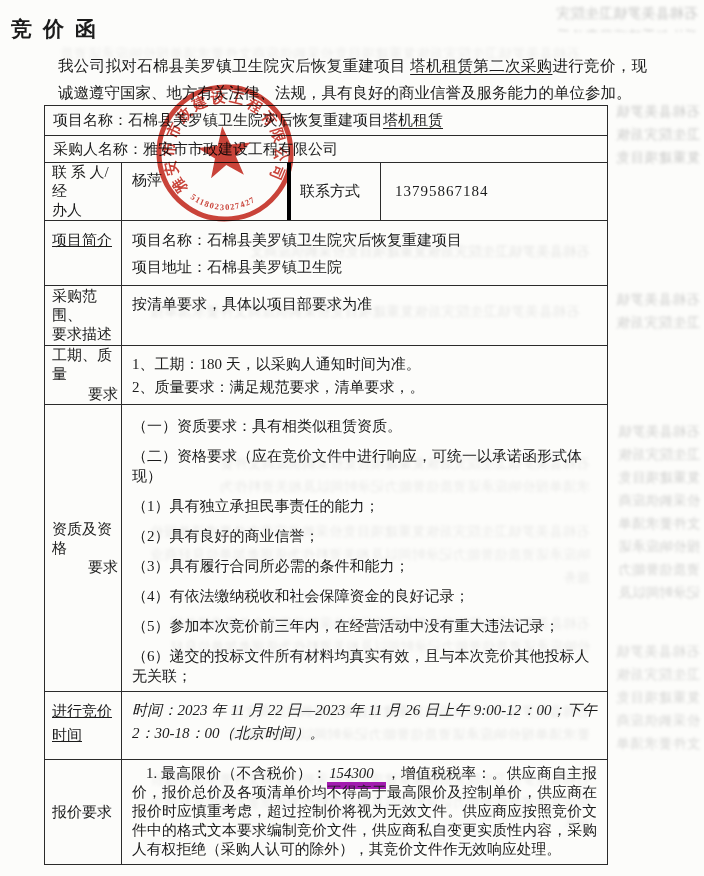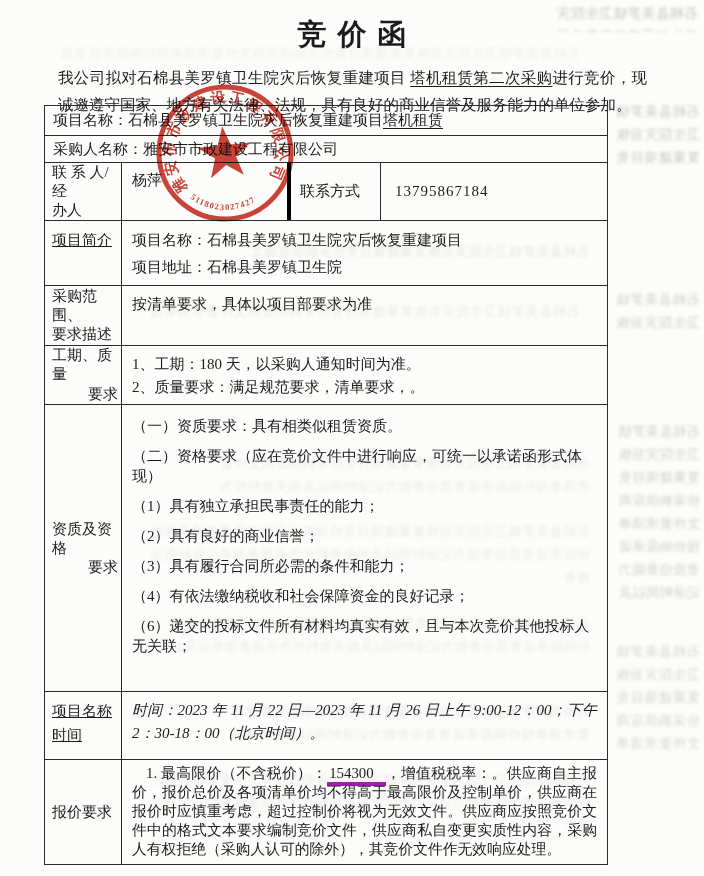--- a/index.html
+++ b/index.html
@@ -1,38 +1,38 @@
 <!DOCTYPE html>
 <html><head>
 <meta charset="utf-8">
 <style>
   * { box-sizing: border-box; margin: 0; padding: 0; }
   html,body { width:704px; height:876px; }
   body { background:#ffffff; font-family:"Liberation Serif","DejaVu Serif",serif; }
   .page { position:relative; width:704px; height:876px; background:#fcfcfa; overflow:hidden; color:#1b1b1b; }
 
-  .title { margin-top:15px; text-align:center; font-size:29px; font-weight:700;
+  .title { margin-top:15px; font-size:21px; font-weight:700;
            letter-spacing:11px; text-indent:11px; }
   .intro { margin:10px 57px 0 58px; font-size:15.5px; line-height:26.5px; text-align:justify; }
 
   .doc-table { position:absolute; left:44px; top:105px; width:564px;
                border:1.5px solid #2b2b2b; background:rgba(255,255,255,0.0); }
   .t-row { display:flex; border-bottom:1px solid #2b2b2b; font-size:15px; overflow:hidden; }
   .t-row.last { border-bottom:none; }
   .cell { overflow:hidden; }
   .cell-label { width:77px; border-right:1px solid #2b2b2b; padding:0 3px 0 7px;
                 display:flex; flex-direction:column; }
   .cell-content { flex:1; padding:0 10px; }
   .lab-even { justify-content:space-evenly; }
   .lab-center { justify-content:center; }
   .lab-top { justify-content:flex-start; padding-top:7px; line-height:24px;text-decoration:underline; }
   .ctr-line2 { text-align:right; }
   .single { align-items:center; display:flex; padding-left:8px; }
   .u { text-decoration:underline; text-underline-offset:3px; }
-  .u2 { border-bottom:4px solid #a21caf; padding:0 12px 1px 2px; }
+  .u2 { border-bottom:7px solid #a21caf; padding:0 12px 1px 2px;font-style:italic; }
 
   .r1 { height:30px; } .r2 { height:27px; } .r3 { height:58px; }
   .r4 { height:65px; } .r5 { height:60px; } .r6 { height:59px; }
   .r7 { height:287px; } .r8 { height:68px; } .r9 { height:104px; }
 
   .cell-name { width:169px; border-right:4px solid #000000; padding:8px 4px 0 10px; }
   .cell-method { width:90px; border-right:1px solid #2b2b2b; display:flex; align-items:center; padding-left:9px; }
   .cell-phone { flex:1; display:flex; align-items:center; padding-left:14px; letter-spacing:1px; }
 
   .c4 { padding-top:6px; line-height:27px; }
@@ -127,28 +127,29 @@
         <span>资质及资格</span>
         <span class="ctr-line2">要求</span>
       </div>
       <div class="cell cell-content c7">
         <p>（一）资质要求：具有相类似租赁资质。</p>
         <p>（二）资格要求（应在竞价文件中进行响应，可统一以承诺函形式体现）</p>
         <p>（1）具有独立承担民事责任的能力；</p>
         <p>（2）具有良好的商业信誉；</p>
         <p>（3）具有履行合同所必需的条件和能力；</p>
         <p>（4）有依法缴纳税收和社会保障资金的良好记录；</p>
+        <p>（5）参加本次竞价前三年内，在经营活动中没有重大违法记录；</p>
         <p>（6）递交的投标文件所有材料均真实有效，且与本次竞价其他投标人无关联；</p>
 
       </div>
     </div>
 
     <div class="t-row r8">
       <div class="cell cell-label lab-top">
-        <span>项目名称</span>
+        <span>进行竞价</span>
         <span>时间</span>
       </div>
       <div class="cell cell-content c8">时间：2023 年 11 月 22 日—2023 年 11 月 26 日上午 9:00-12：00；下午 2：30-18：00（北京时间）。</div>
     </div>
 
     <div class="t-row r9 last">
       <div class="cell cell-label lab-center">报价要求</div>
       <div class="cell cell-content c9">
         <p><span>1. 最高限价（不含税价）：</span><span class="u2">154300</span><span>，增值税税率：。供应商自主报价，报价总价及各项清单价均不得高于最高限价及控制单价，供应商在报价时应慎重考虑，超过控制价将视为无效文件。供应商应按照竞价文件中的格式文本要求编制竞价文件，供应商私自变更实质性内容，采购人有权拒绝（采购人认可的除外），其竞价文件作无效响应处理。</span></p>
 

